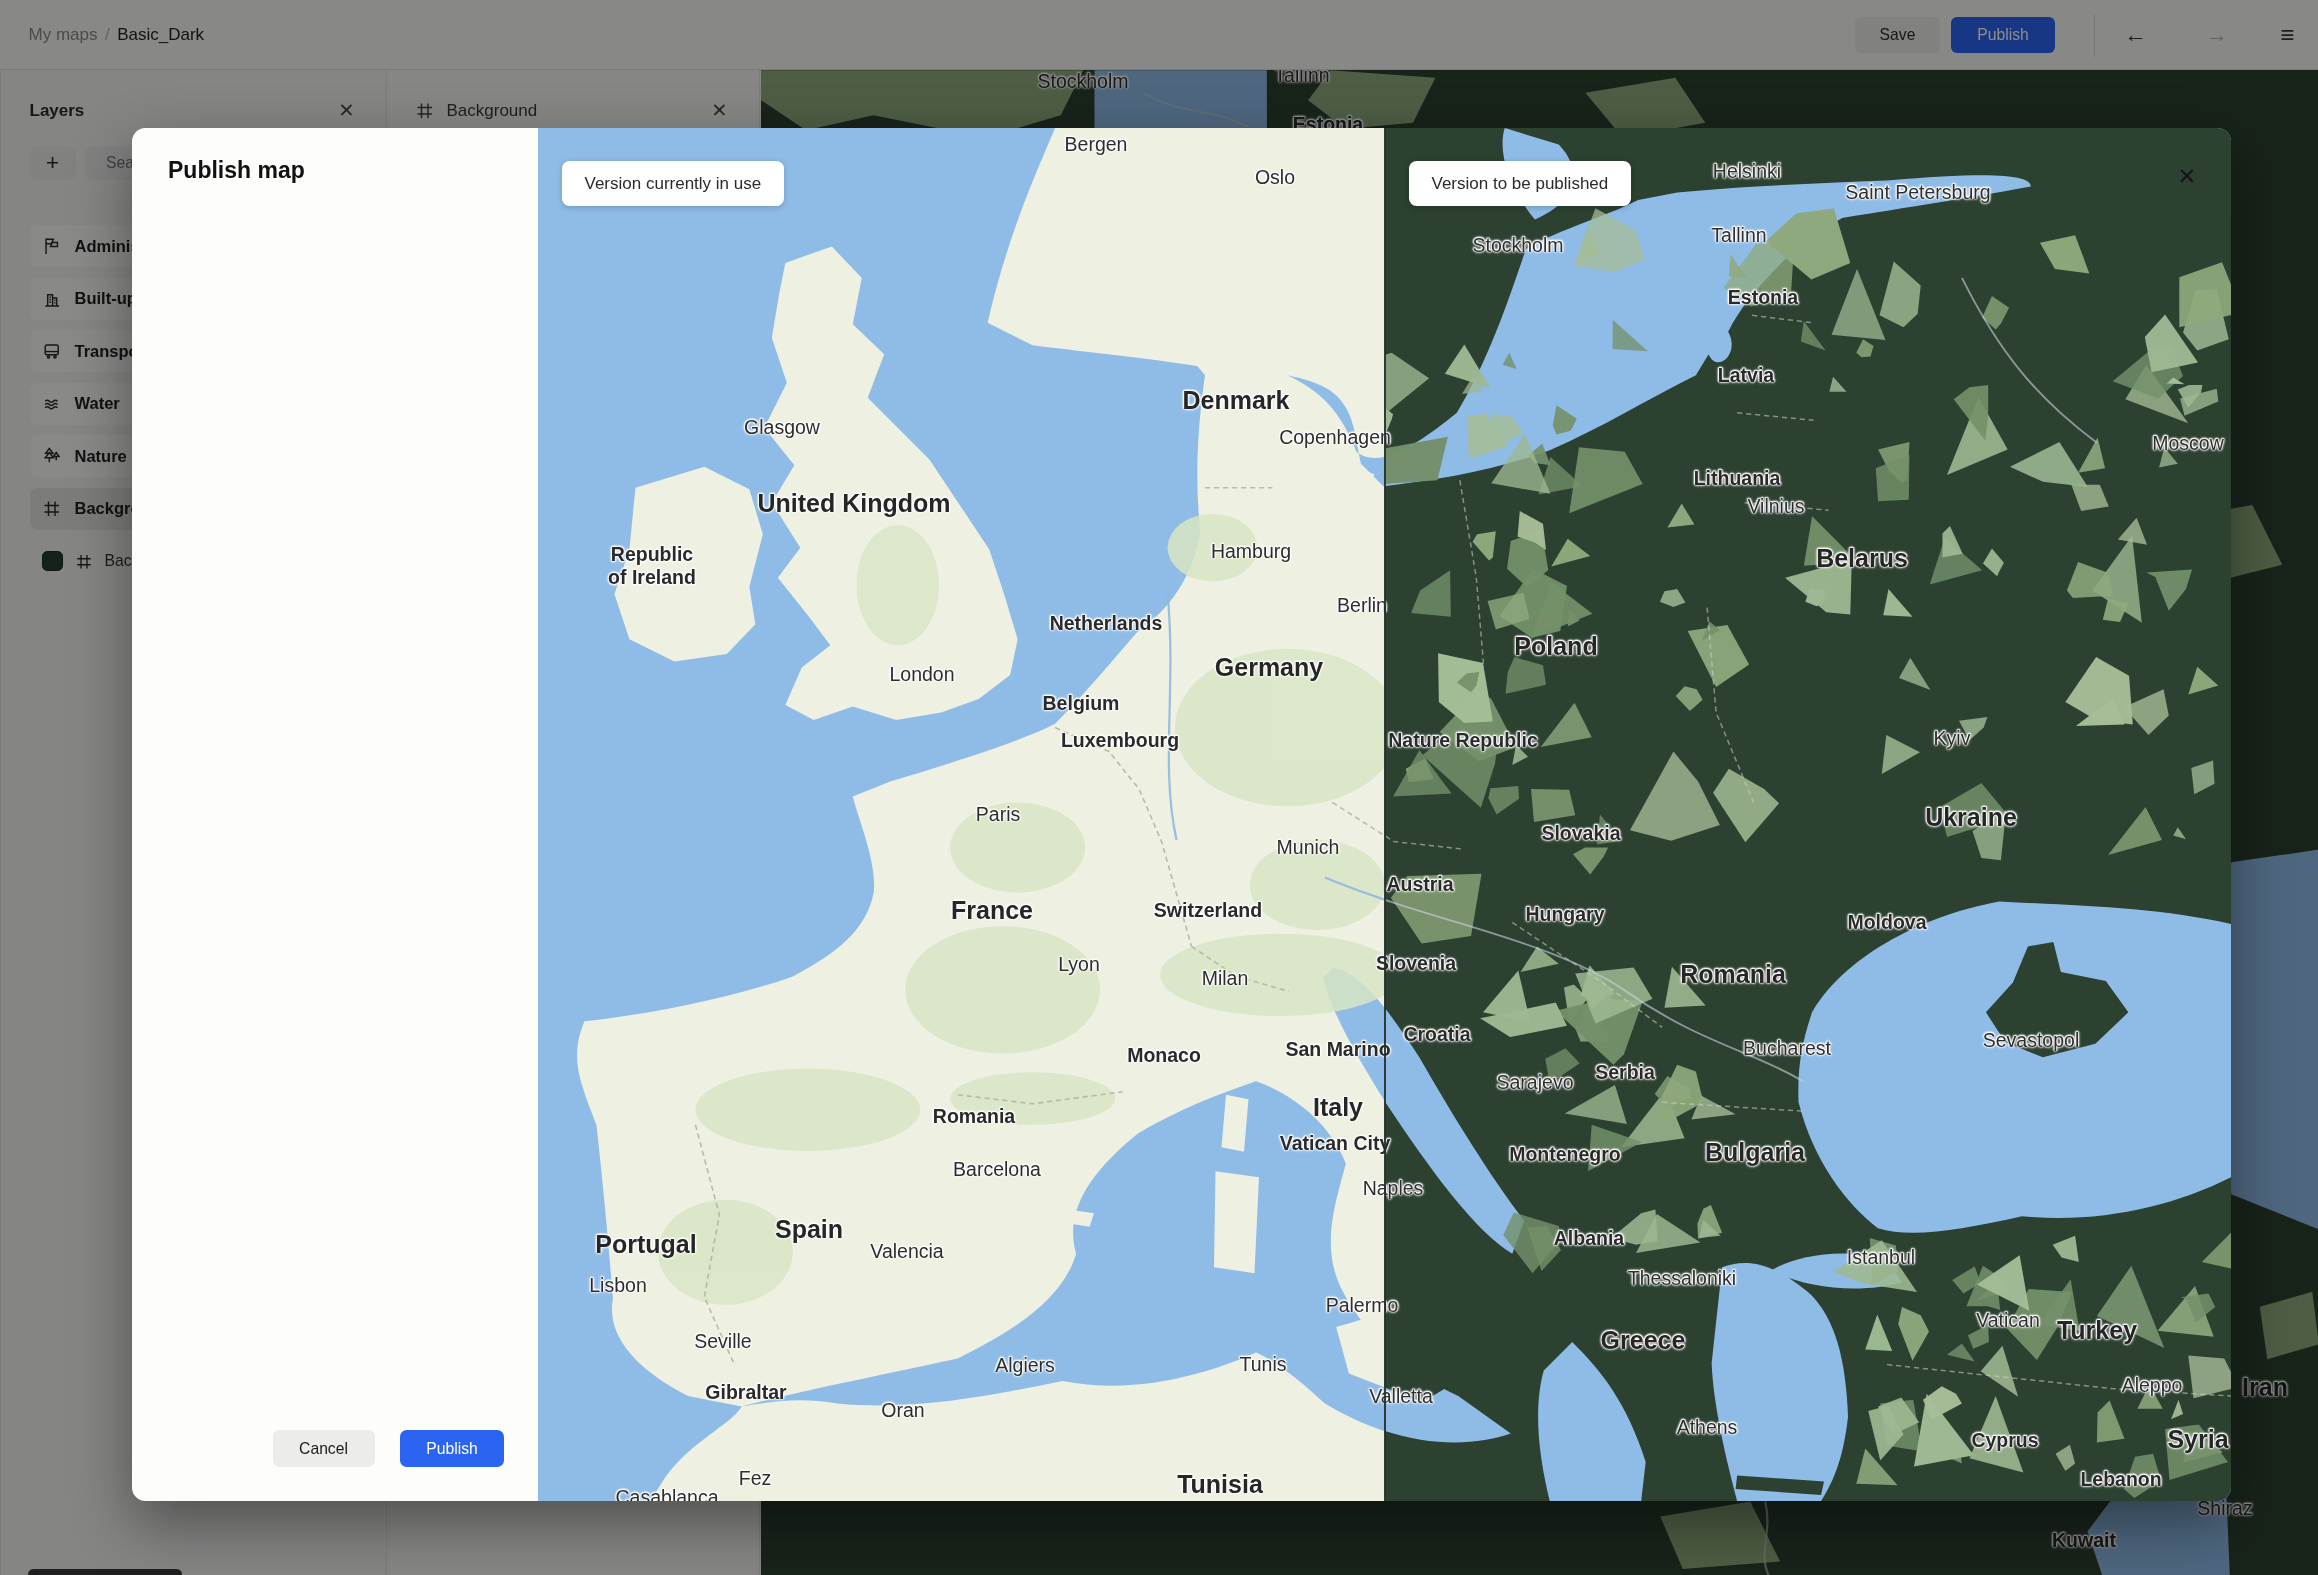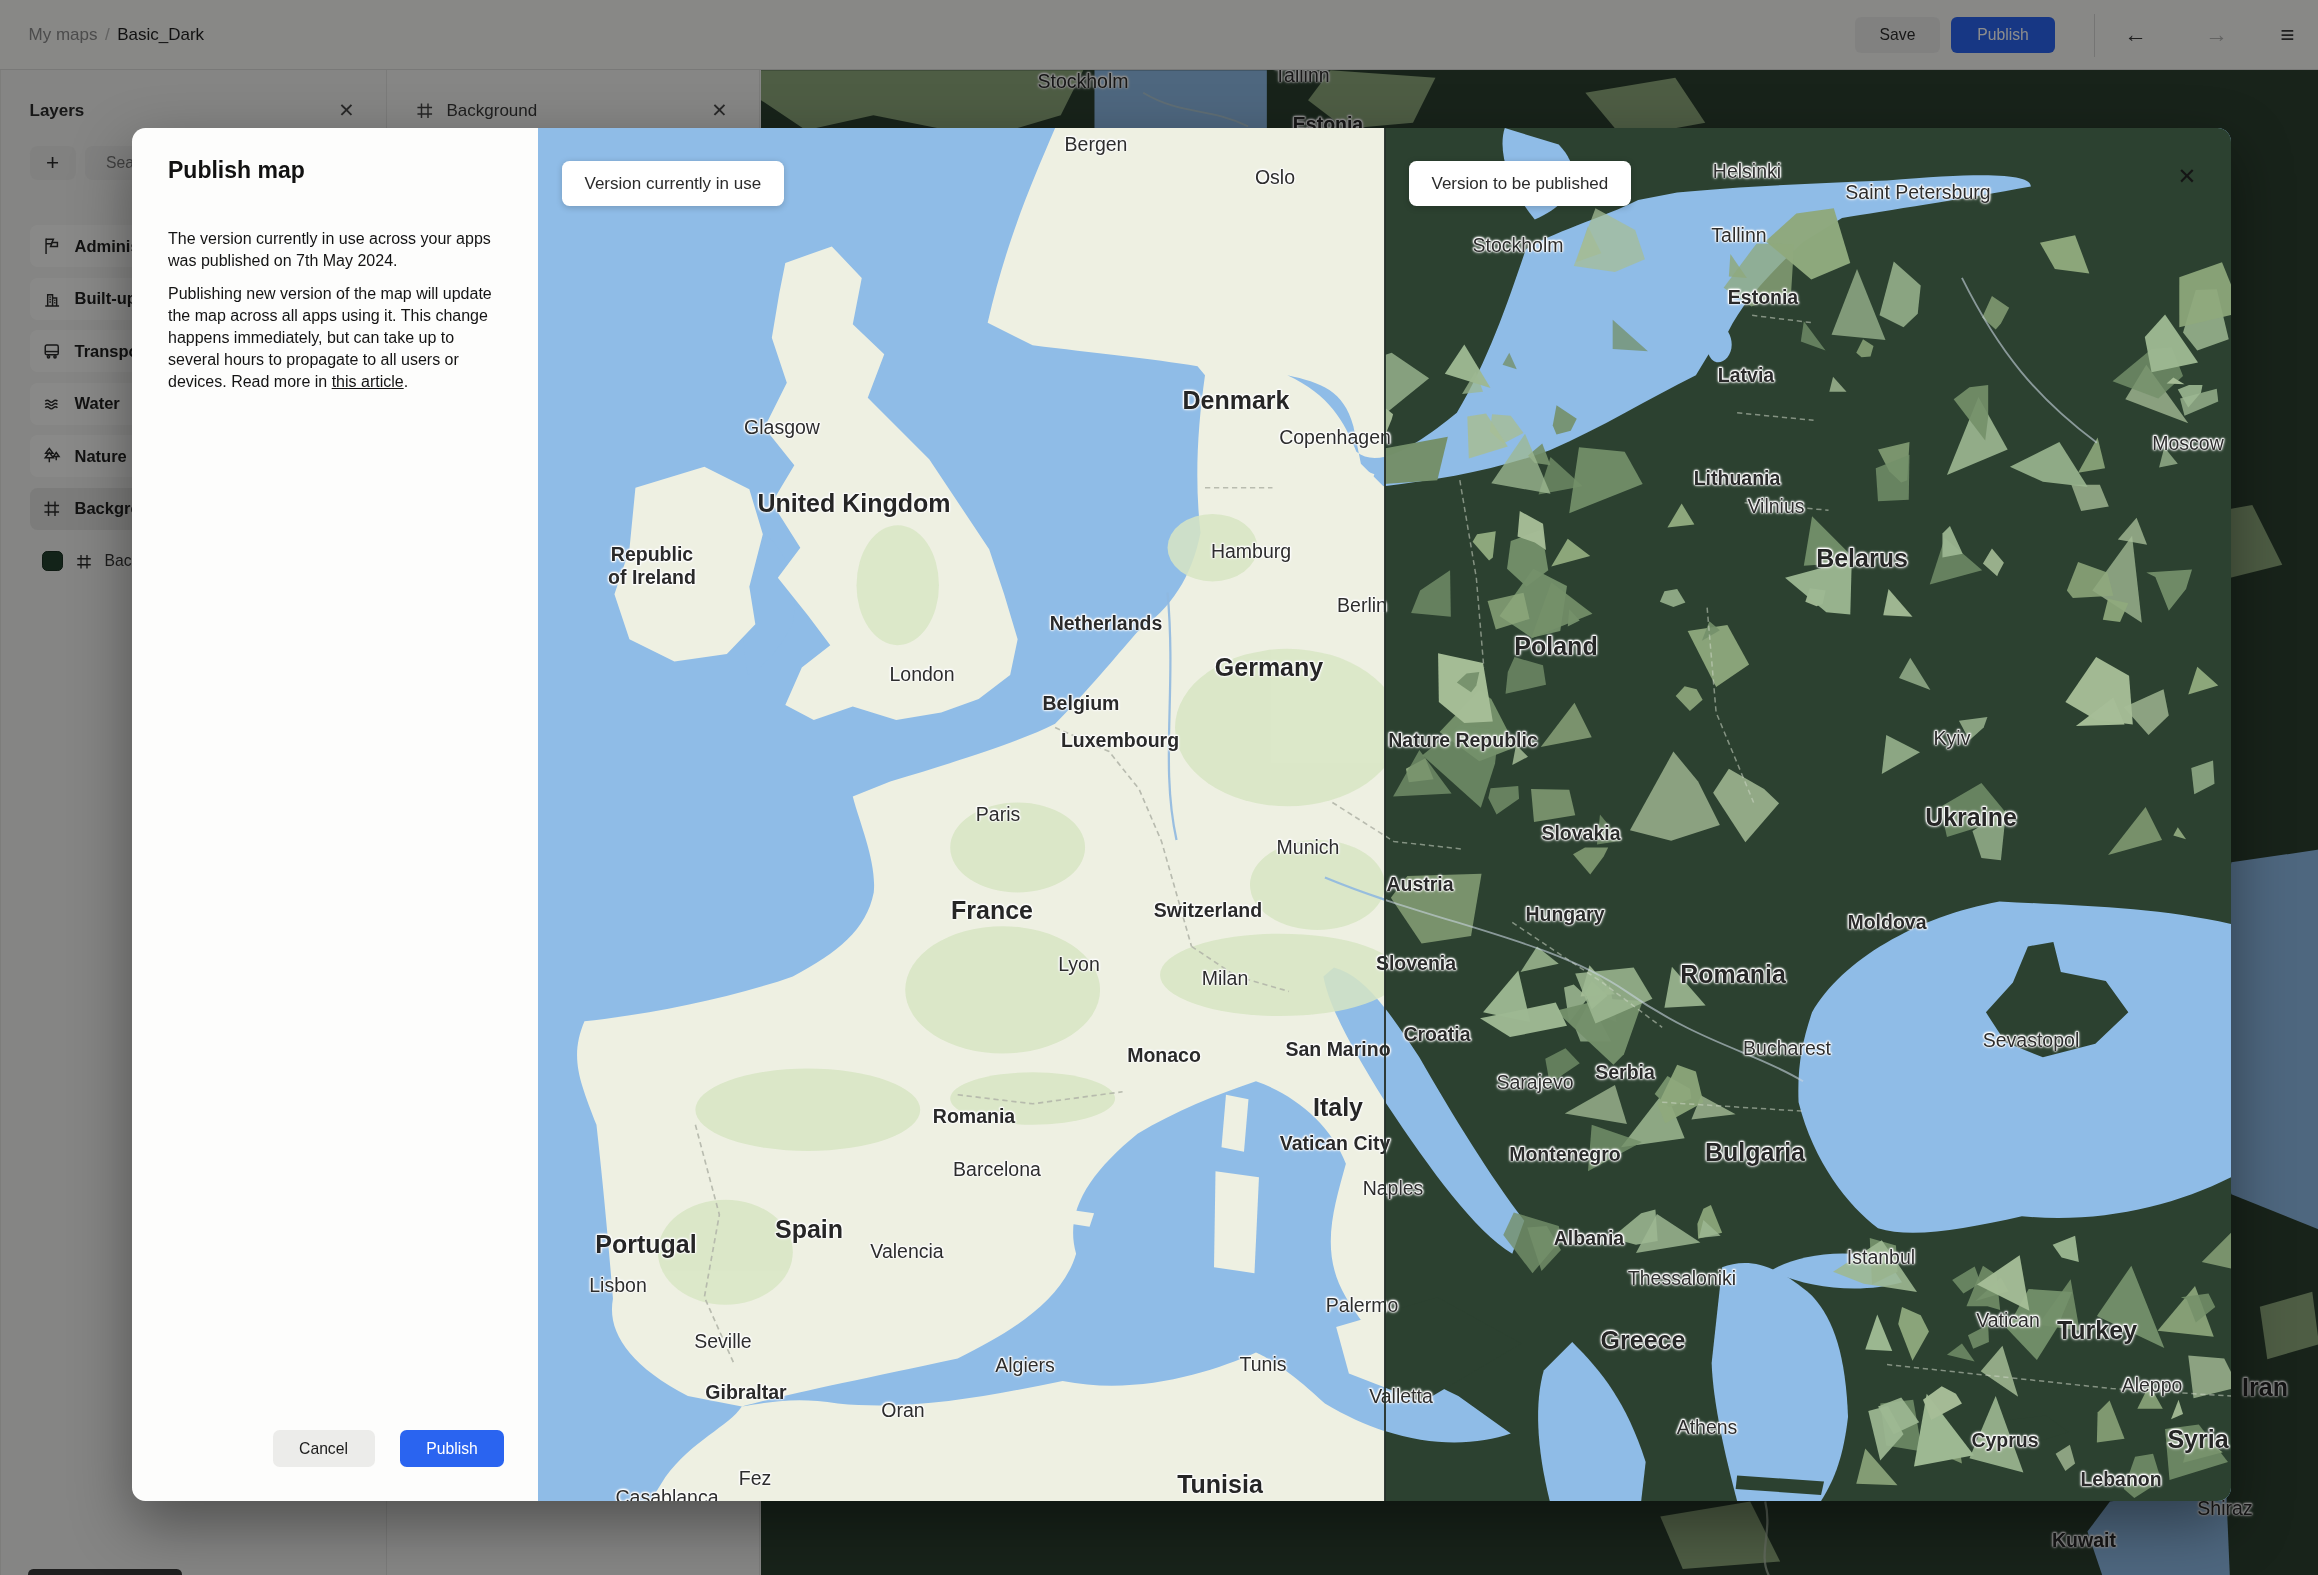--- a/index.html
+++ b/index.html
@@ -240,22 +240,20 @@
 
   <div class="bottom-chip"></div>
 </div>
 
 <div class="dim"></div>
 
 <div class="modal">
 
   <div class="dialog">
     <h1>Publish map</h1>
-    <p class="para p1">The version currently in use across your apps was published on 7th May 2024.</p>
-    <p class="para p2"><span>Publishing new version of the map will update the map across all apps using it. This change happens immediately, but can take up to several hours to propagate to all users or devices. Read more in </span><a>this article</a><span>.</span></p>
     <div class="dlg-actions">
       <div class="btn btn-cancel">Cancel</div>
       <div class="btn btn-publish">Publish</div>
     </div>
   </div>
 
   <div class="compare">
     <svg width="1693" height="1373" viewBox="0 0 2259 1832">
       <defs>
         <clipPath id="clipLeft">

